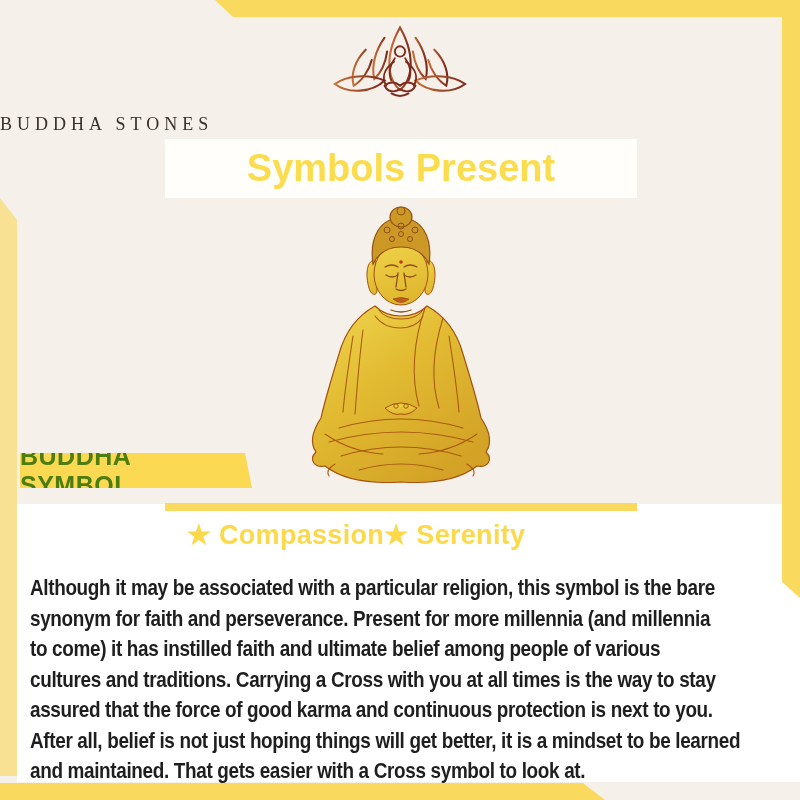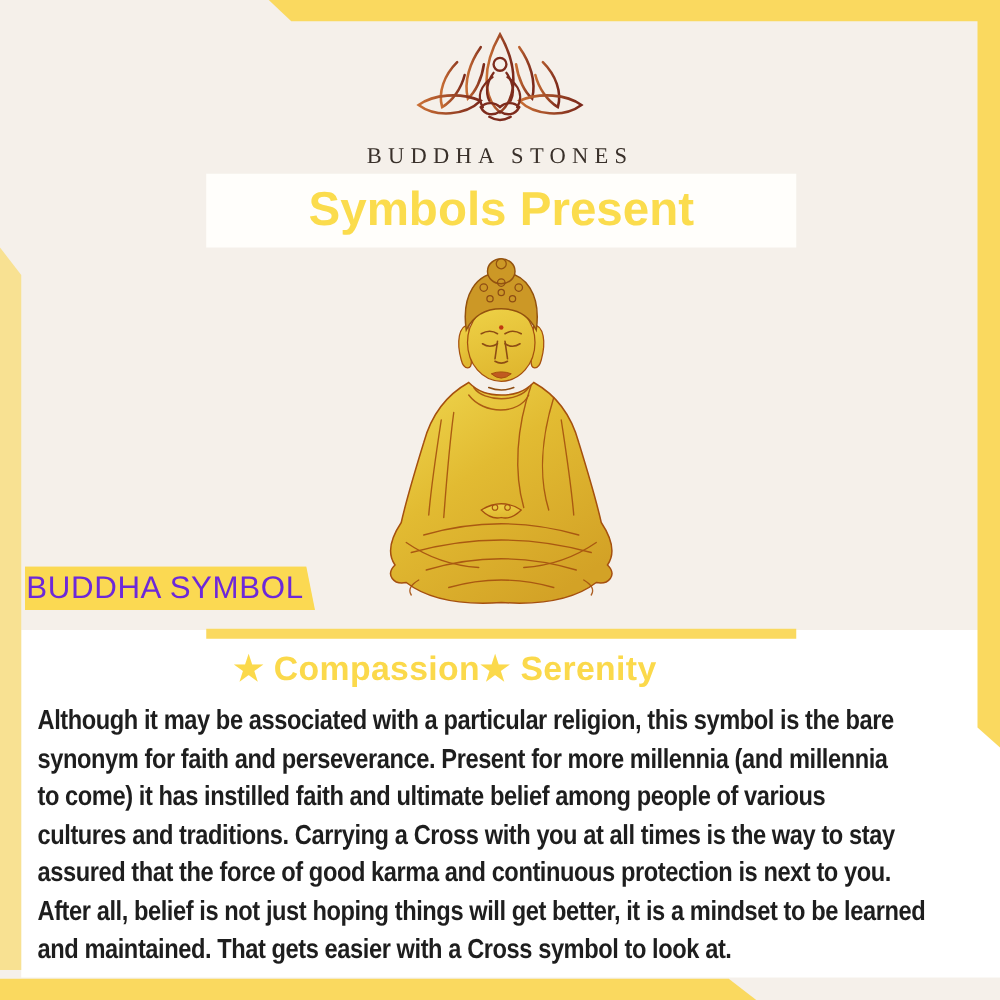--- a/index.html
+++ b/index.html
@@ -6,21 +6,21 @@
   .stage{
     position:relative;width:800px;height:800px;overflow:hidden;
     background:#F5F0EA;
     font-family:"Liberation Sans", sans-serif;
   }
   
   .frame-svg{position:absolute;inset:0;width:800px;height:800px;pointer-events:none;}
   
   .logo{position:absolute;left:320px;top:24px;width:160px;height:90px;}
   .brand-name{
-    position:absolute;left:0;top:114px;width:800px;text-align:center;
+    position:absolute;left:0;top:114px;width:800px;text-align:left;
     font-family:"Liberation Serif", serif;font-size:18px;color:#39302A;
     letter-spacing:5px;font-weight:500;
   }
   
   .title-band{
     position:absolute;left:165px;top:139px;width:472px;height:59px;
     background:#FFFEFB;
   }
   .title-text{
     width:100%;height:59px;line-height:59px;text-align:center;
@@ -30,33 +30,33 @@
   .buddha-wrap{position:absolute;left:295px;top:202px;width:212px;height:292px;}
   .under-stripe{position:absolute;left:165px;top:503px;width:472px;height:8px;background:#FAD95F;}
   
   .ribbon{
     position:absolute;left:20px;top:453px;width:232px;height:35px;
     background:#FBD952;
     clip-path:polygon(0 0,225px 0,232px 100%,0 100%);
     display:flex;align-items:center;justify-content:center;
   }
   .ribbon-text{
-    font-size:25px;color:#6d28d9;letter-spacing:0.5px;font-weight:400;
+    font-size:25px;color:#4d7c0f;letter-spacing:0.5px;font-weight:700;
     padding-right:8px;
   }
   
   .content{
     position:absolute;left:17px;top:504px;width:783px;height:278px;
     background:#FFFFFF;
   }
   .star-line{
     position:absolute;left:0;top:519px;width:712px;text-align:center;
     font-size:27px;font-weight:700;color:#FBD94B;letter-spacing:0.3px;
   }
-  .paragraph{position:absolute;left:30px;top:561px;width:760px;}
+  .paragraph{position:absolute;left:30px;top:573px;width:760px;}
   .para-line{
     white-space:nowrap;font-size:22px;font-weight:700;color:#1E1E1E;
     line-height:30.5px;letter-spacing:-0.4px;
     transform:scaleX(0.86);transform-origin:left center;
   }
 </style>
 </head>
 <body>
 
 <div class="stage">

